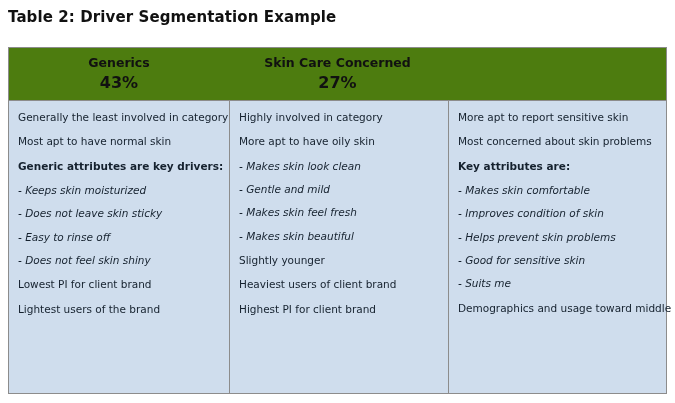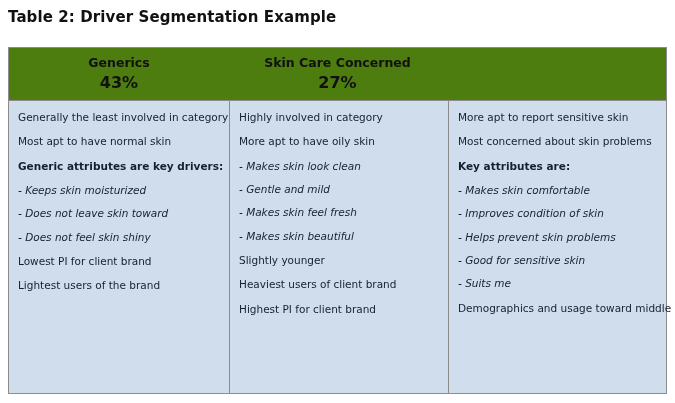--- a/index.html
+++ b/index.html
@@ -127,21 +127,22 @@
     </div>
 
     <div class="body-row">
 
       <div class="col col-0">
         <div class="body-cell">
           <div class="line">Generally the least involved in category</div>
           <div class="line">Most apt to have normal skin</div>
           <div class="line bold gap-before">Generic attributes are key drivers:</div>
           <div class="line italic bullet">- Keeps skin moisturized</div>
-          <div class="line italic bullet">- Does not leave skin toward</div>
+          <div class="line italic bullet">- Does not leave skin sticky</div>
+          <div class="line italic bullet">- Easy to rinse off</div>
           <div class="line italic bullet">- Does not feel skin shiny</div>
           <div class="line gap-before">Lowest PI for client brand</div>
           <div class="line">Lightest users of the brand</div>
         </div>
       </div>
 
       <div class="col col-1">
         <div class="body-cell">
           <div class="line">Highly involved in category</div>
           <div class="line">More apt to have oily skin</div>

